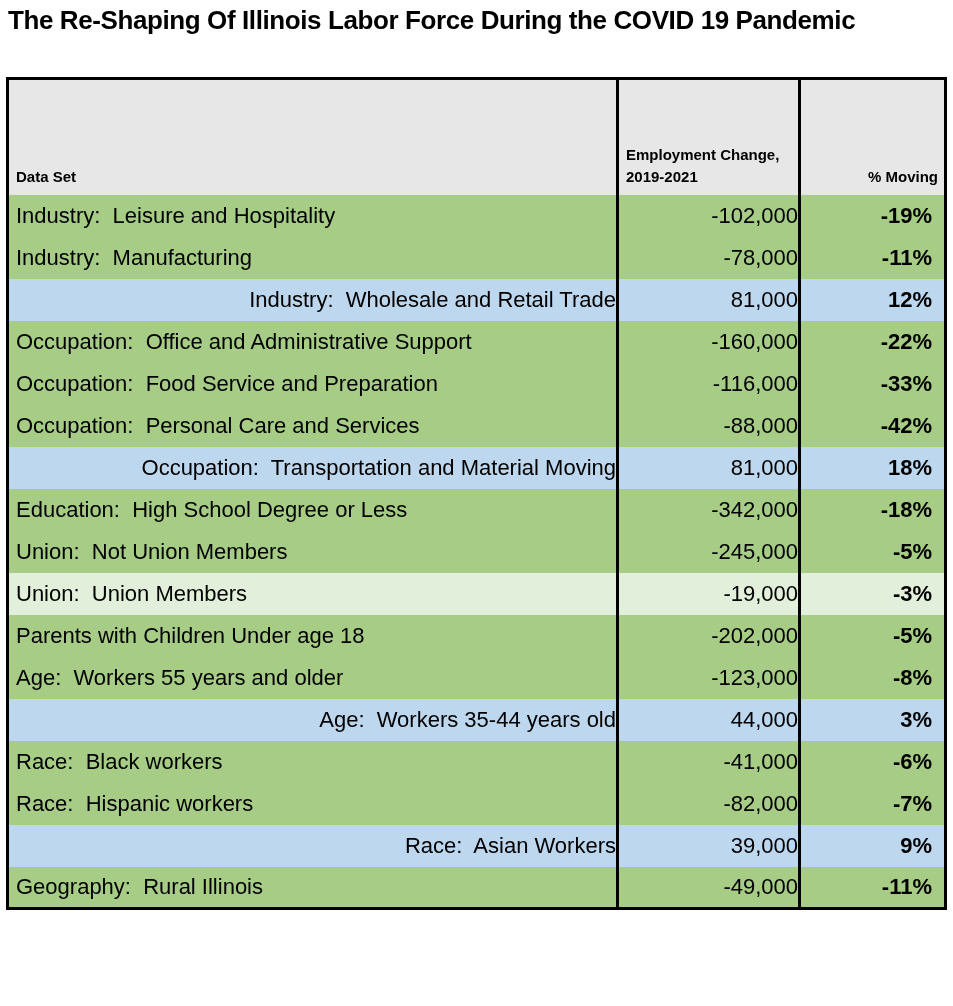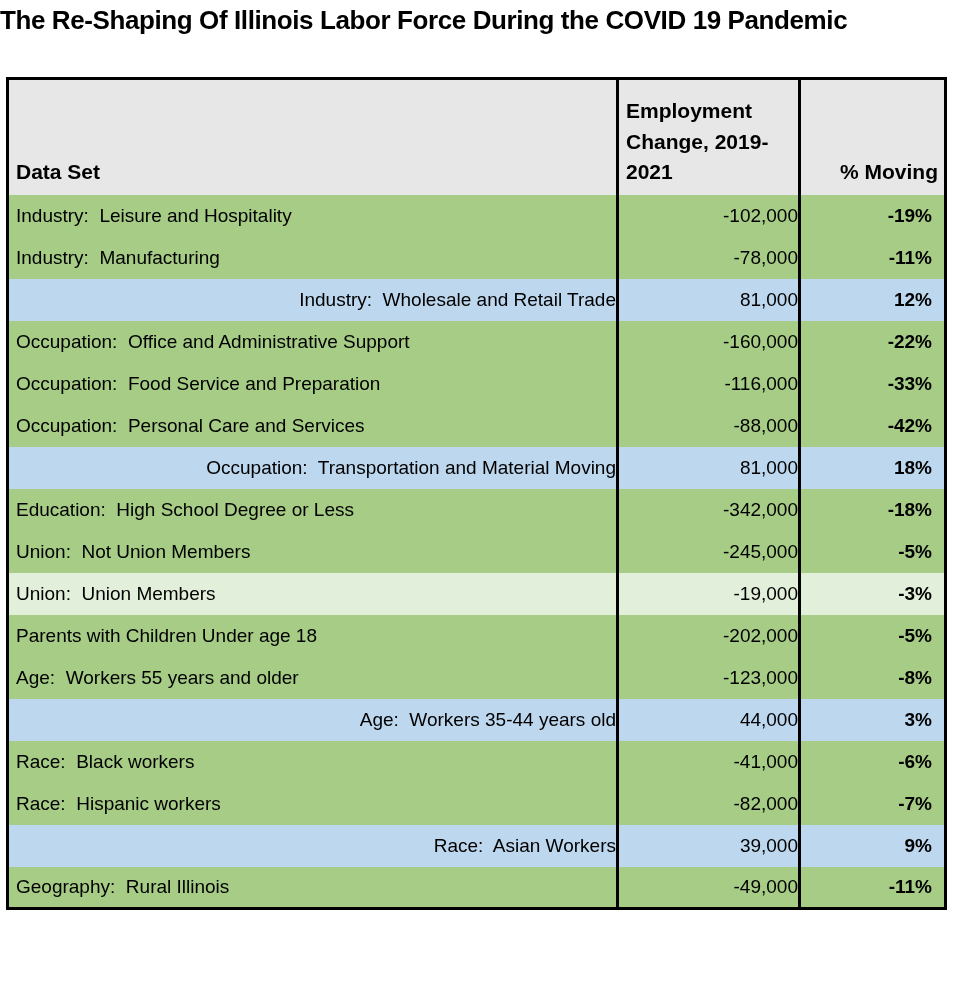--- a/index.html
+++ b/index.html
@@ -11,21 +11,21 @@
     font-family: "Liberation Sans", sans-serif;
     color: #000000;
     overflow: hidden;
   }
   .page {
     width: 953px;
     height: 1006px;
     position: relative;
   }
   .title {
-    padding: 5px 4px 0 0;
+    padding: 5px 4px 0 8px;
     font-size: 26px;
     font-weight: 700;
     letter-spacing: -0.4px;
     white-space: nowrap;
     height: 77px;
     box-sizing: border-box;
   }
   table.labor {
     border-collapse: collapse;
     table-layout: fixed;
@@ -44,34 +44,34 @@
   }
   table.labor th, table.labor td {
     border-left: 3px solid var(--border, #000);
     border-right: 3px solid var(--border, #000);
   }
   thead tr {
     height: 116px;
   }
   thead th {
     background: var(--header_bg, #E8E7E7);
-    font-size: 21px;
+    font-size: 15px;
     font-weight: 700;
     vertical-align: bottom;
     padding: 0 6px 7px 7px;
     text-align: left;
     line-height: 1.45;
     border-bottom: 3px solid var(--border, #000);
   }
   thead th.num { text-align: left; }
   thead th.pct { text-align: right; }
 
   tbody tr { height: 42px; }
   tbody td {
-    font-size: 19px;
+    font-size: 22px;
     vertical-align: middle;
     padding: 0;
   }
   td.label {
     text-align: left;
     padding-left: 7px;
     white-space: pre;
     overflow: hidden;
   }
   td.num {

